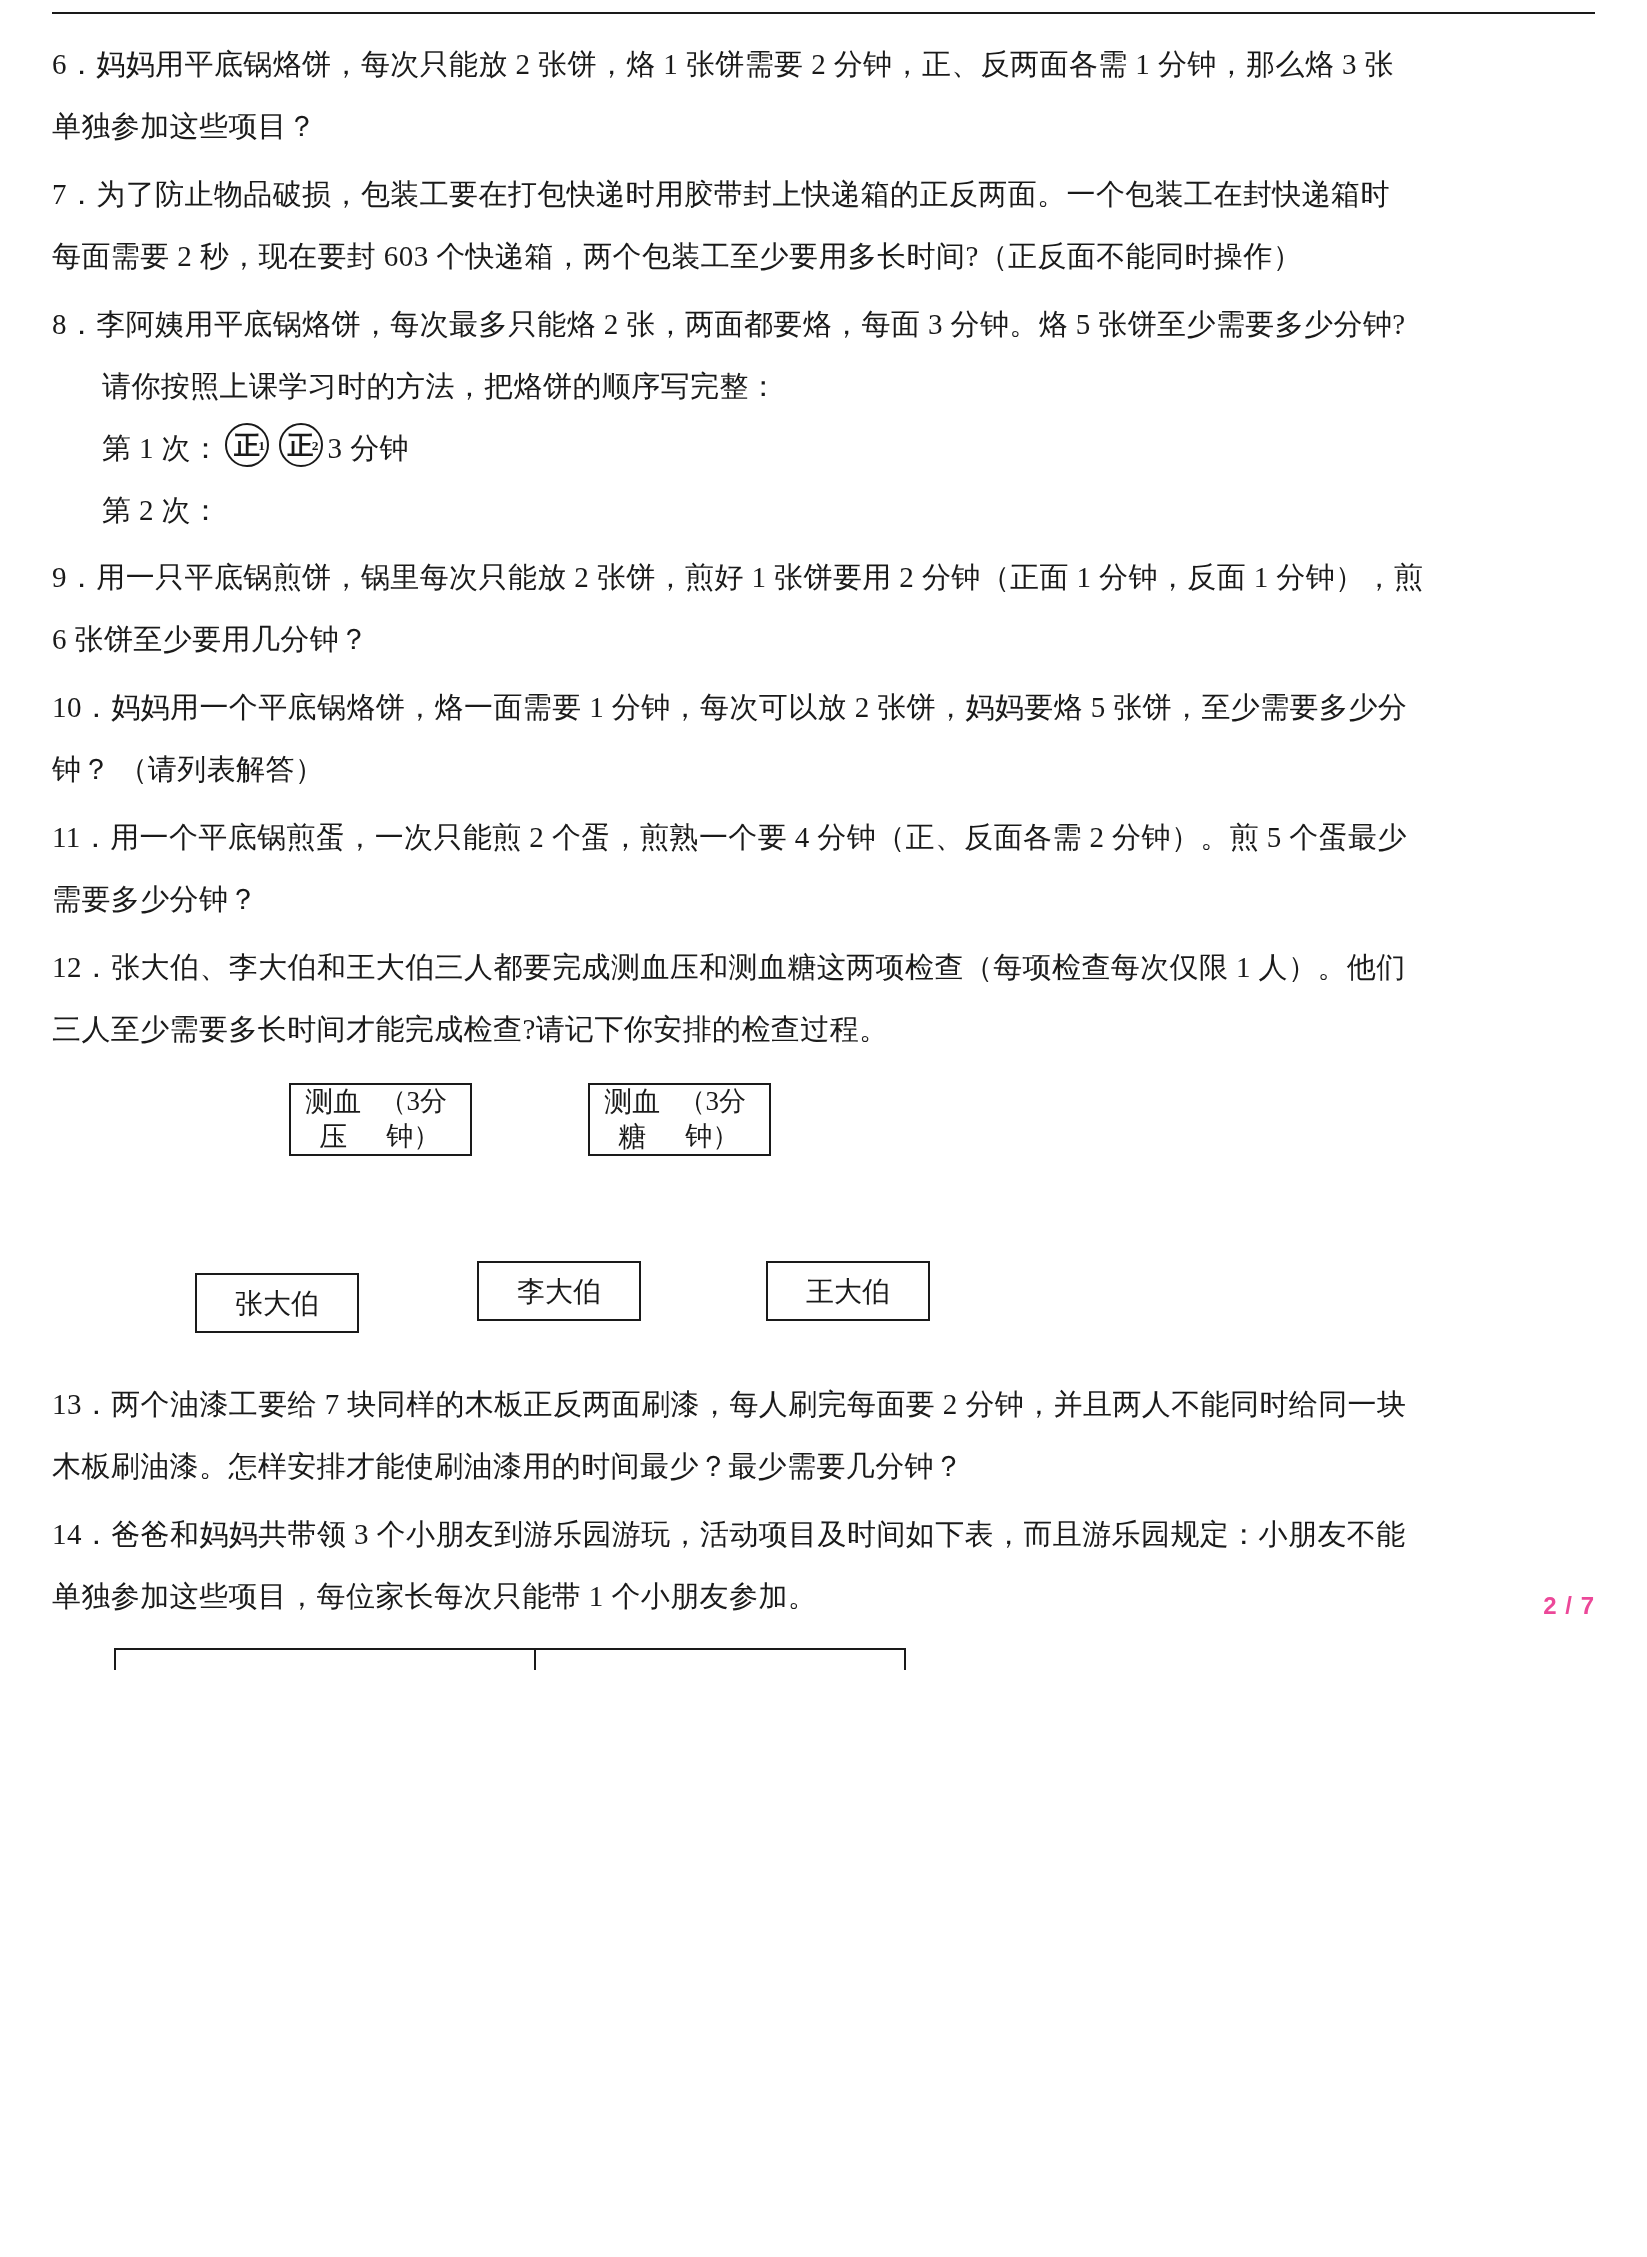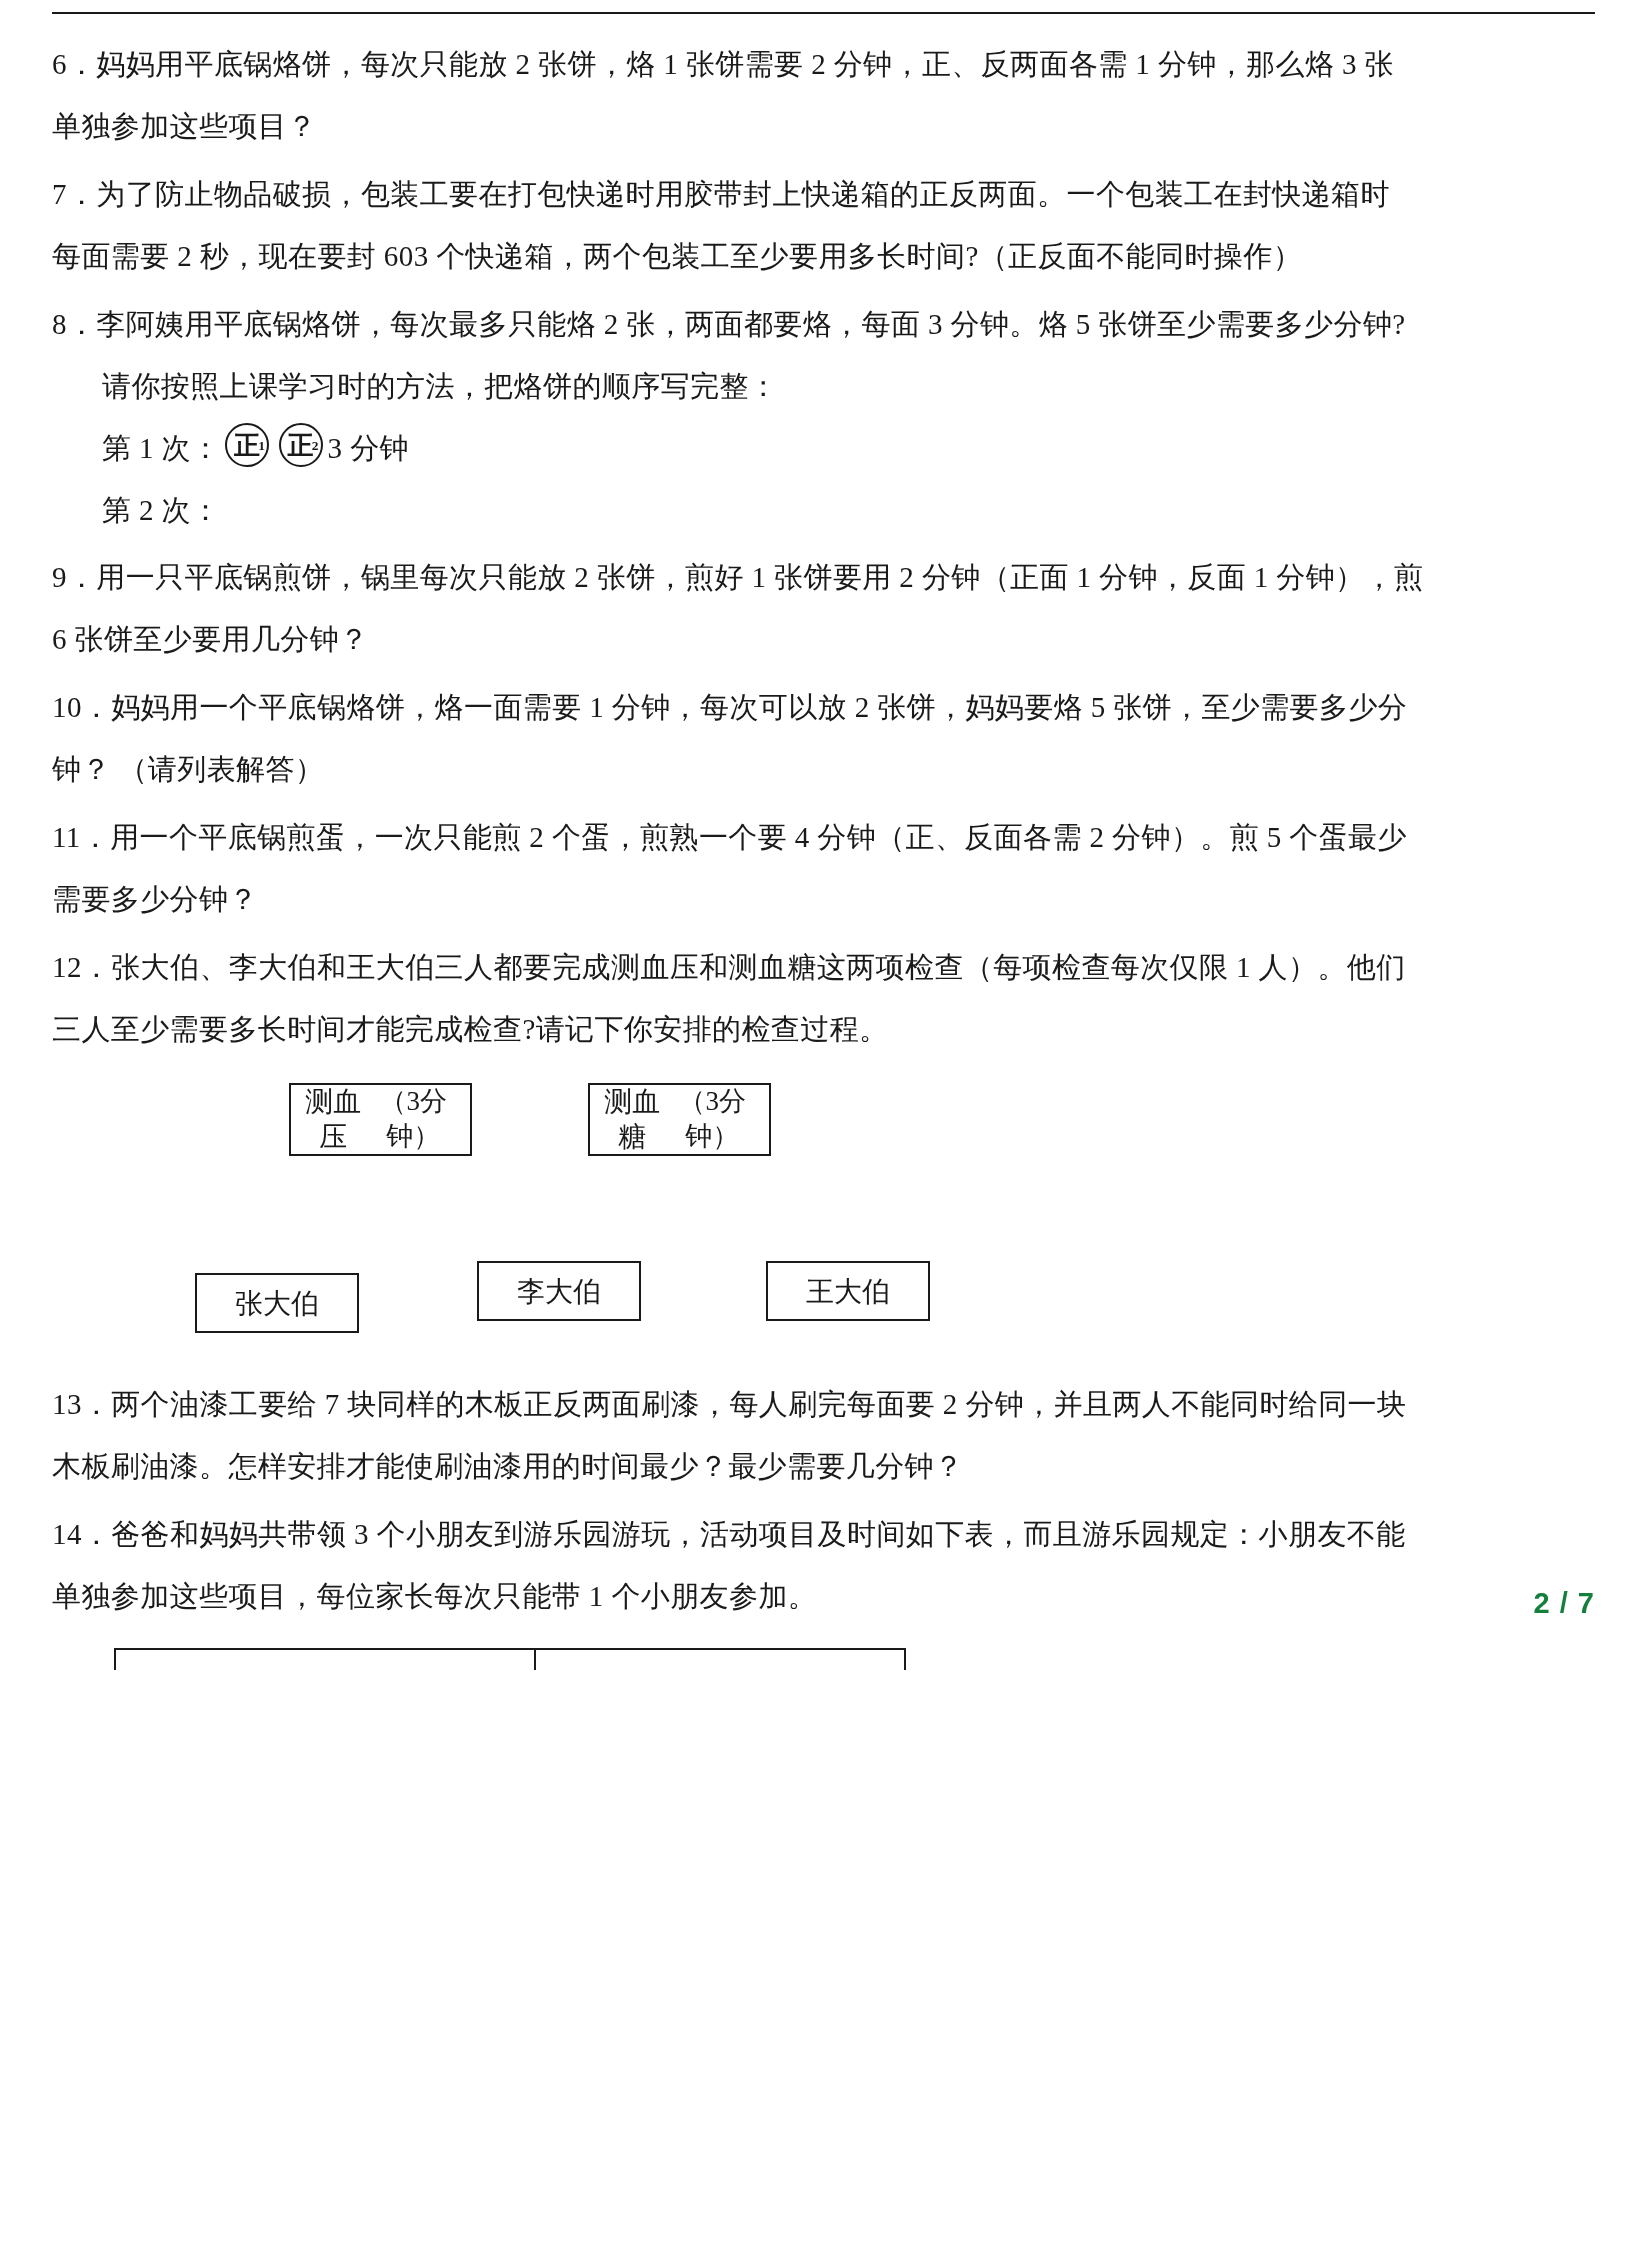--- a/index.html
+++ b/index.html
@@ -132,24 +132,24 @@
     height: 42px;
   }
   table.dtbl td.c0 { width: 425px; }
   table.dtbl td.c1 { width: 367px; }
 
   
   .footer {
     position: absolute;
     right: 52px;
     bottom: 50px;
-    font-size: 29px;
+    font-size: 24px;
     font-weight: 700;
     font-family: "Liberation Sans", sans-serif;
-    color: #15803d;
+    color: #ec4899;
     letter-spacing: 1px;
   }
 </style>
 </head>
 <body>
 
 <div class="page">
 
   <div class="top-rule"></div>
 

